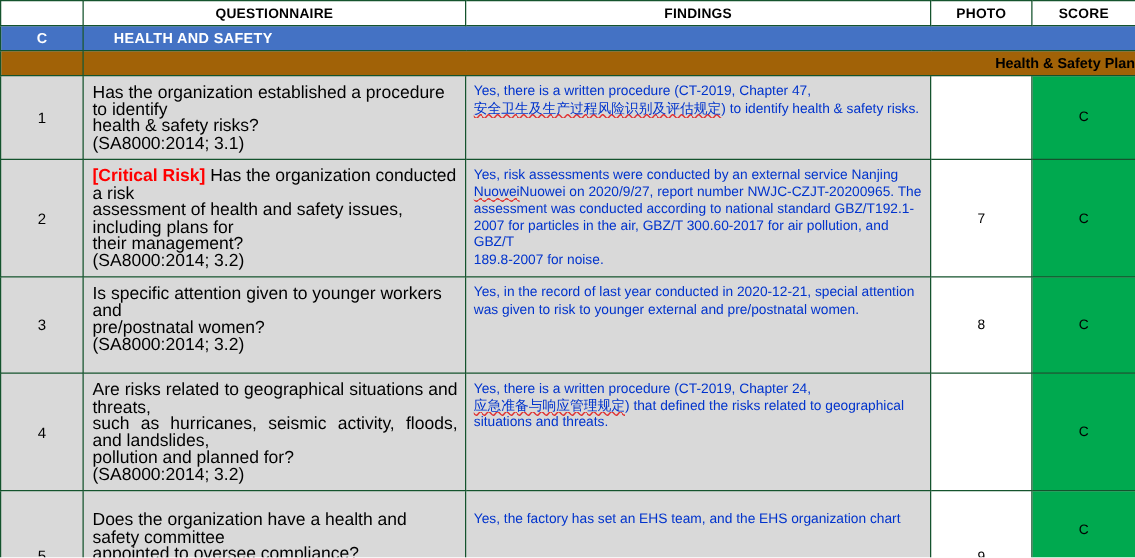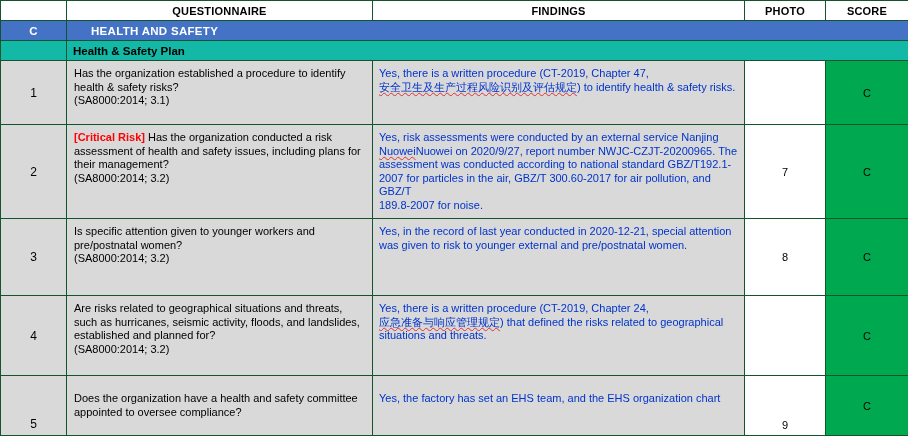--- a/index.html
+++ b/index.html
@@ -56,40 +56,41 @@
   tr.band td.sec {
     text-align: center;
   }
   tr.band td.title {
     padding-left: 24px;
     letter-spacing: 0.3px;
   }
 
   
   tr.sub td {
-    background: #14b8a6;
+    background: #a16207;
     height: 20px;
     vertical-align: middle;
     font-size: 11.5px;
     font-weight: bold;
     color: #000000;
+    text-align: right;
   }
   tr.sub td.lbl { padding-left: 6px; }
 
   
   tr.row td { background: #d9d9d9; }
   tr.row td.num {
     text-align: center;
     vertical-align: middle;
     font-size: 12px;
     color: #000000;
   }
   tr.row td.question {
     padding: 6px 6px 6px 7px;
-    font-size: 11px;
+    font-size: 14px;
     line-height: 13.5px;
     color: #000000;
   }
   tr.row td.question.justify { text-align: justify; }
   tr.row td.findings {
     background: #d9d9d9;
     padding: 6px 6px 6px 6px;
     font-size: 11px;
     line-height: 13.5px;
     color: #0033cc;
@@ -198,21 +199,21 @@
         </td>
         <td class="photo">8</td>
         <td class="score">C</td>
       </tr>
 
       <tr class="row" style="height:80px;">
         <td class="num">4</td>
         <td class="question justify">
           <span>Are risks related  to  geographical  situations  and  threats,</span><br>
           <span>such as hurricanes, seismic activity, floods, and landslides,</span><br>
-          <span>established and planned for?</span><br>
+          <span>pollution and planned for?</span><br>
           <span>(SA8000:2014; 3.2)</span>
         </td>
         <td class="findings">
           <span>Yes, there is a written procedure (CT-2019, Chapter 24,</span><br>
           <span class="cn spell">应急准备与响应管理规定</span><span>) that defined the risks related to geographical situations and threats.</span>
         </td>
         <td class="photo blank"></td>
         <td class="score">C</td>
       </tr>
 

